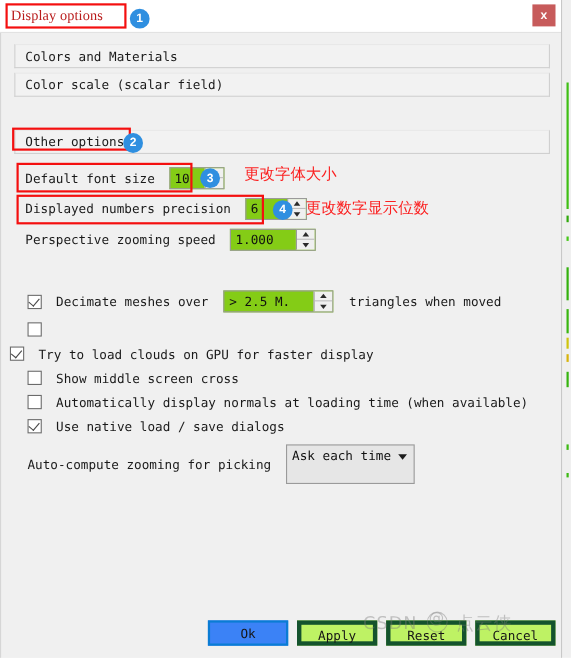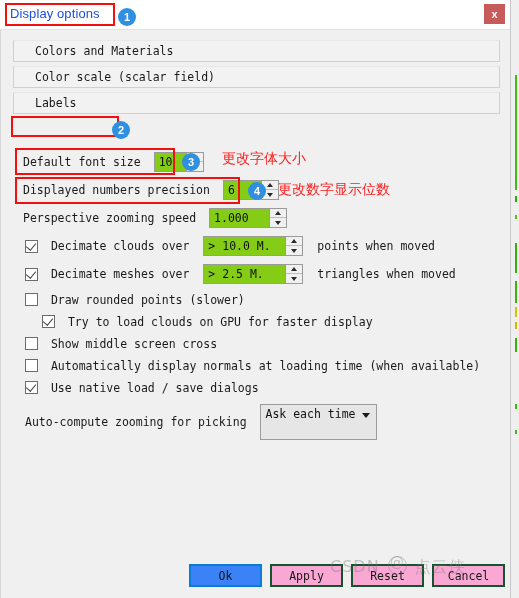--- a/index.html
+++ b/index.html
@@ -46,23 +46,23 @@
   
   #titlebar {
     position: relative;
     height: 29px;
     background: #ffffff;
     border-bottom: 1px solid #e2e2e2;
   }
   #title-text {
     position: absolute;
     left: 10px; top: 6px;
-    font-family: Liberation Sans, sans-serif;
+    font-family: Liberation Serif, serif;
     font-size: 13px;
-    color: #1d4ed8;
+    color: #b91c1c;
     letter-spacing: 0.1px;
   }
   #close-button {
     position: absolute;
     right: 5px; top: 4px;
     width: 21px; height: 20px;
     background: #c75b5b;
     color: #ffffff;
     font-family: "Liberation Sans", sans-serif;
     font-size: 11px;
@@ -87,21 +87,21 @@
     left: 12px;
     width: 487px;
     height: 22px;
     background: #f2f2f2;
     border: 1px solid #d0d0d0;
     border-top-color: #e8e8e8;
     box-sizing: border-box;
     font-size: 11.5px;
     color: #1a1a1a;
     line-height: 21px;
-    padding-left: 21px;
+    padding-left: 9px;
     cursor: pointer;
   }
 
   
   .row {
     position: absolute;
     font-size: 11.5px;
     color: #1a1a1a;
     white-space: nowrap;
   }
@@ -224,22 +224,22 @@
     color: #fb2020;
     font-family: "DejaVu Sans", "Liberation Sans", sans-serif;
     font-size: 14px;
     white-space: nowrap;
   }
 
   
   .btn {
     position: absolute;
     height: 23px;
-    background: #f9a8d4;
-    border: 2px solid #14532d;
+    background: #bef264;
+    border: 4px solid #14532d;
     box-sizing: border-box;
     font-size: 11.5px;
     color: #161616;
     line-height: 21px;
     text-align: center;
     cursor: pointer;
   }
   .btn.default {
     background: #3b82f6;
     border: 2px solid #0a7cd4;
@@ -292,21 +292,21 @@
 
   <div id="titlebar">
     <span id="title-text">Display options</span>
     <div id="close-button">x</div>
   </div>
 
   <div id="content">
 
     <div class="section-btn" style="top:10px;">Colors and Materials</div>
     <div class="section-btn" style="top:36px;">Color scale (scalar field)</div>
-    <div class="section-btn" style="top:62px;">Labels</div>
+    <div class="section-btn" style="top:88px;">Other options</div>
 
     <div class="row" style="left:22px; top:122px;">
       <span class="row-label">Default font size</span>
       <span class="spin" style="width:50px; margin-left:6px;">
         <span class="val">10</span>
         <span class="arrows">
           <span class="up"></span>
           <span class="dn"></span>
         </span>
       </span>
@@ -327,52 +327,39 @@
       <span class="row-label">Perspective zooming speed</span>
       <span class="spin" style="width:78px; margin-left:6px;">
         <span class="val">1.000</span>
         <span class="arrows">
           <span class="up"></span>
           <span class="dn"></span>
         </span>
       </span>
     </div>
 
-    <div class="row" style="left:24px; top:206px;">
-      <span class="cbx on"></span>
-      <span class="row-label">Decimate clouds over</span>
-      <span class="spin" style="width:100px; margin-left:7px;">
-        <span class="val">&gt; 10.0 M.</span>
-        <span class="arrows">
-          <span class="up"></span>
-          <span class="dn"></span>
-        </span>
-      </span>
-      <span class="row-label" style="margin-left:7px;">points when moved</span>
-    </div>
 
     <div class="row" style="left:24px; top:234px;">
       <span class="cbx on"></span>
       <span class="row-label">Decimate meshes over</span>
       <span class="spin" style="width:100px; margin-left:7px;">
         <span class="val">&gt; 2.5 M.</span>
         <span class="arrows">
           <span class="up"></span>
           <span class="dn"></span>
         </span>
       </span>
       <span class="row-label" style="margin-left:7px;">triangles when moved</span>
     </div>
 
     <div class="row" style="left:24px; top:262px;">
       <span class="cbx"></span>
-      <span class="row-label">Draw rounded points (slower)</span>
-    </div>
-
-    <div class="row" style="left:41px; top:284px;">
+    </div>
+
+    <div class="row" style="left:8px; top:284px;">
       <span class="cbx on"></span>
       <span class="row-label">Try to load clouds on GPU for faster display</span>
     </div>
 
     <div class="row" style="left:24px; top:306px;">
       <span class="cbx"></span>
       <span class="row-label">Show middle screen cross</span>
     </div>
 
     <div class="row" style="left:24px; top:328px;">

